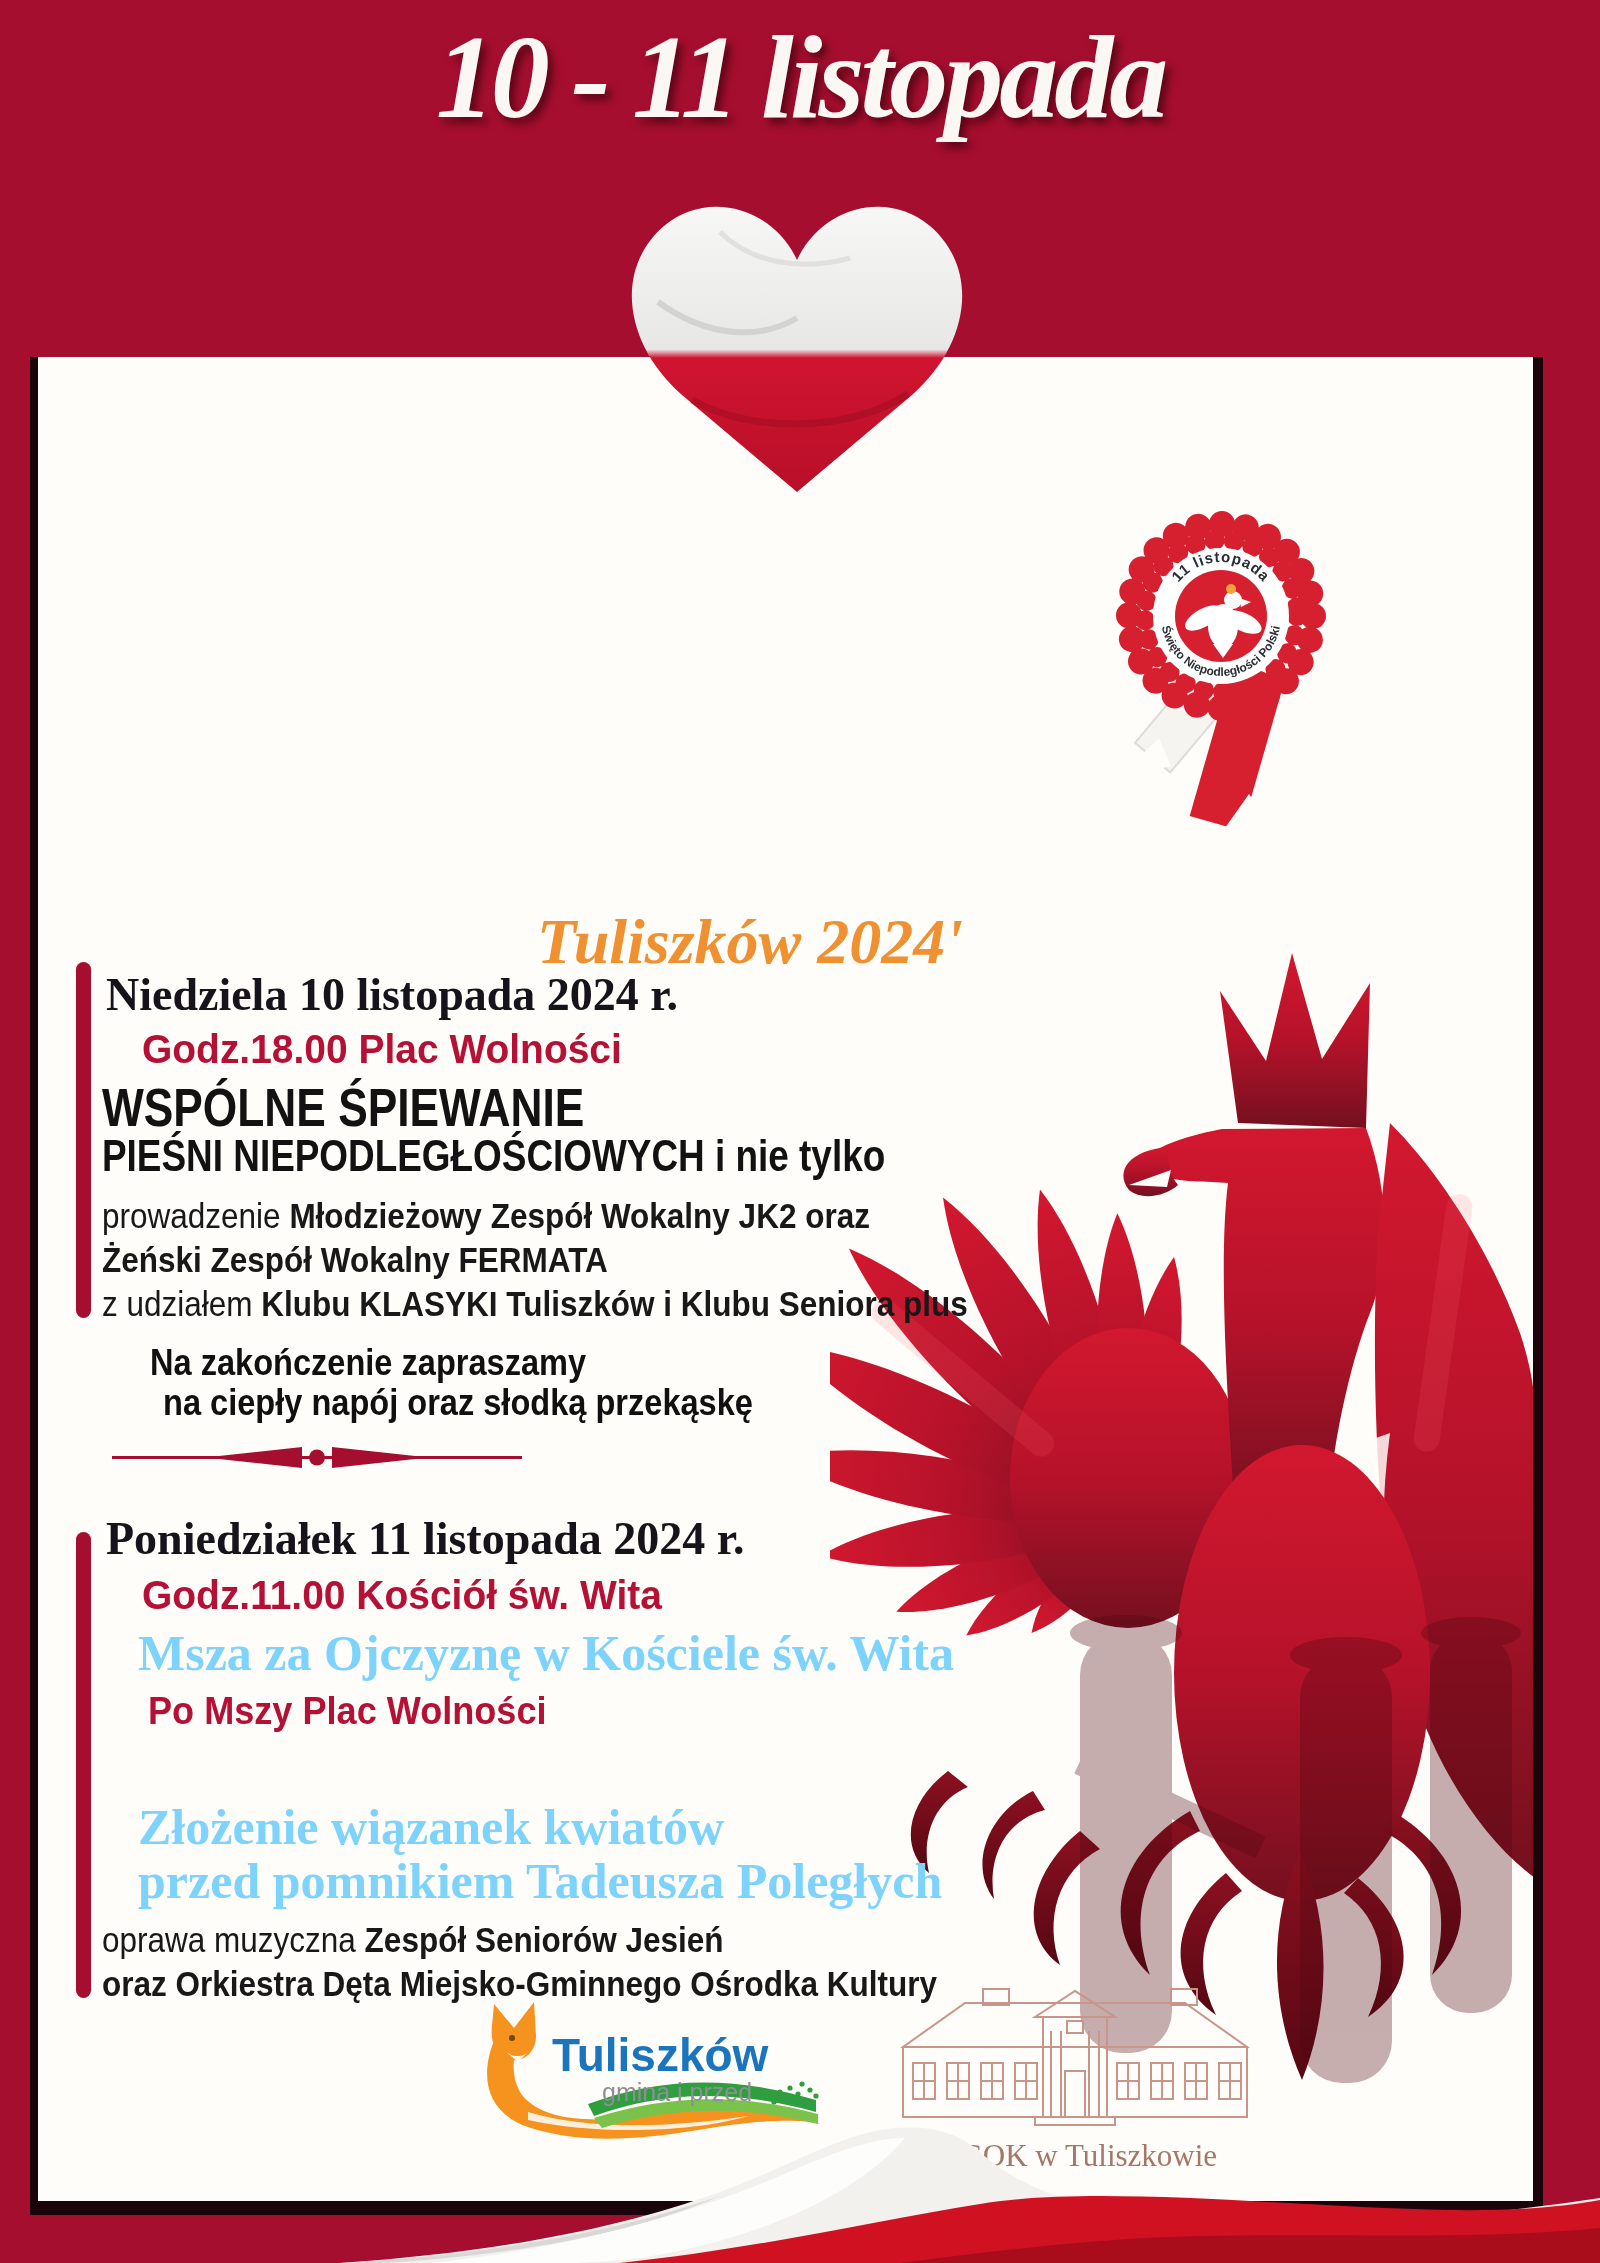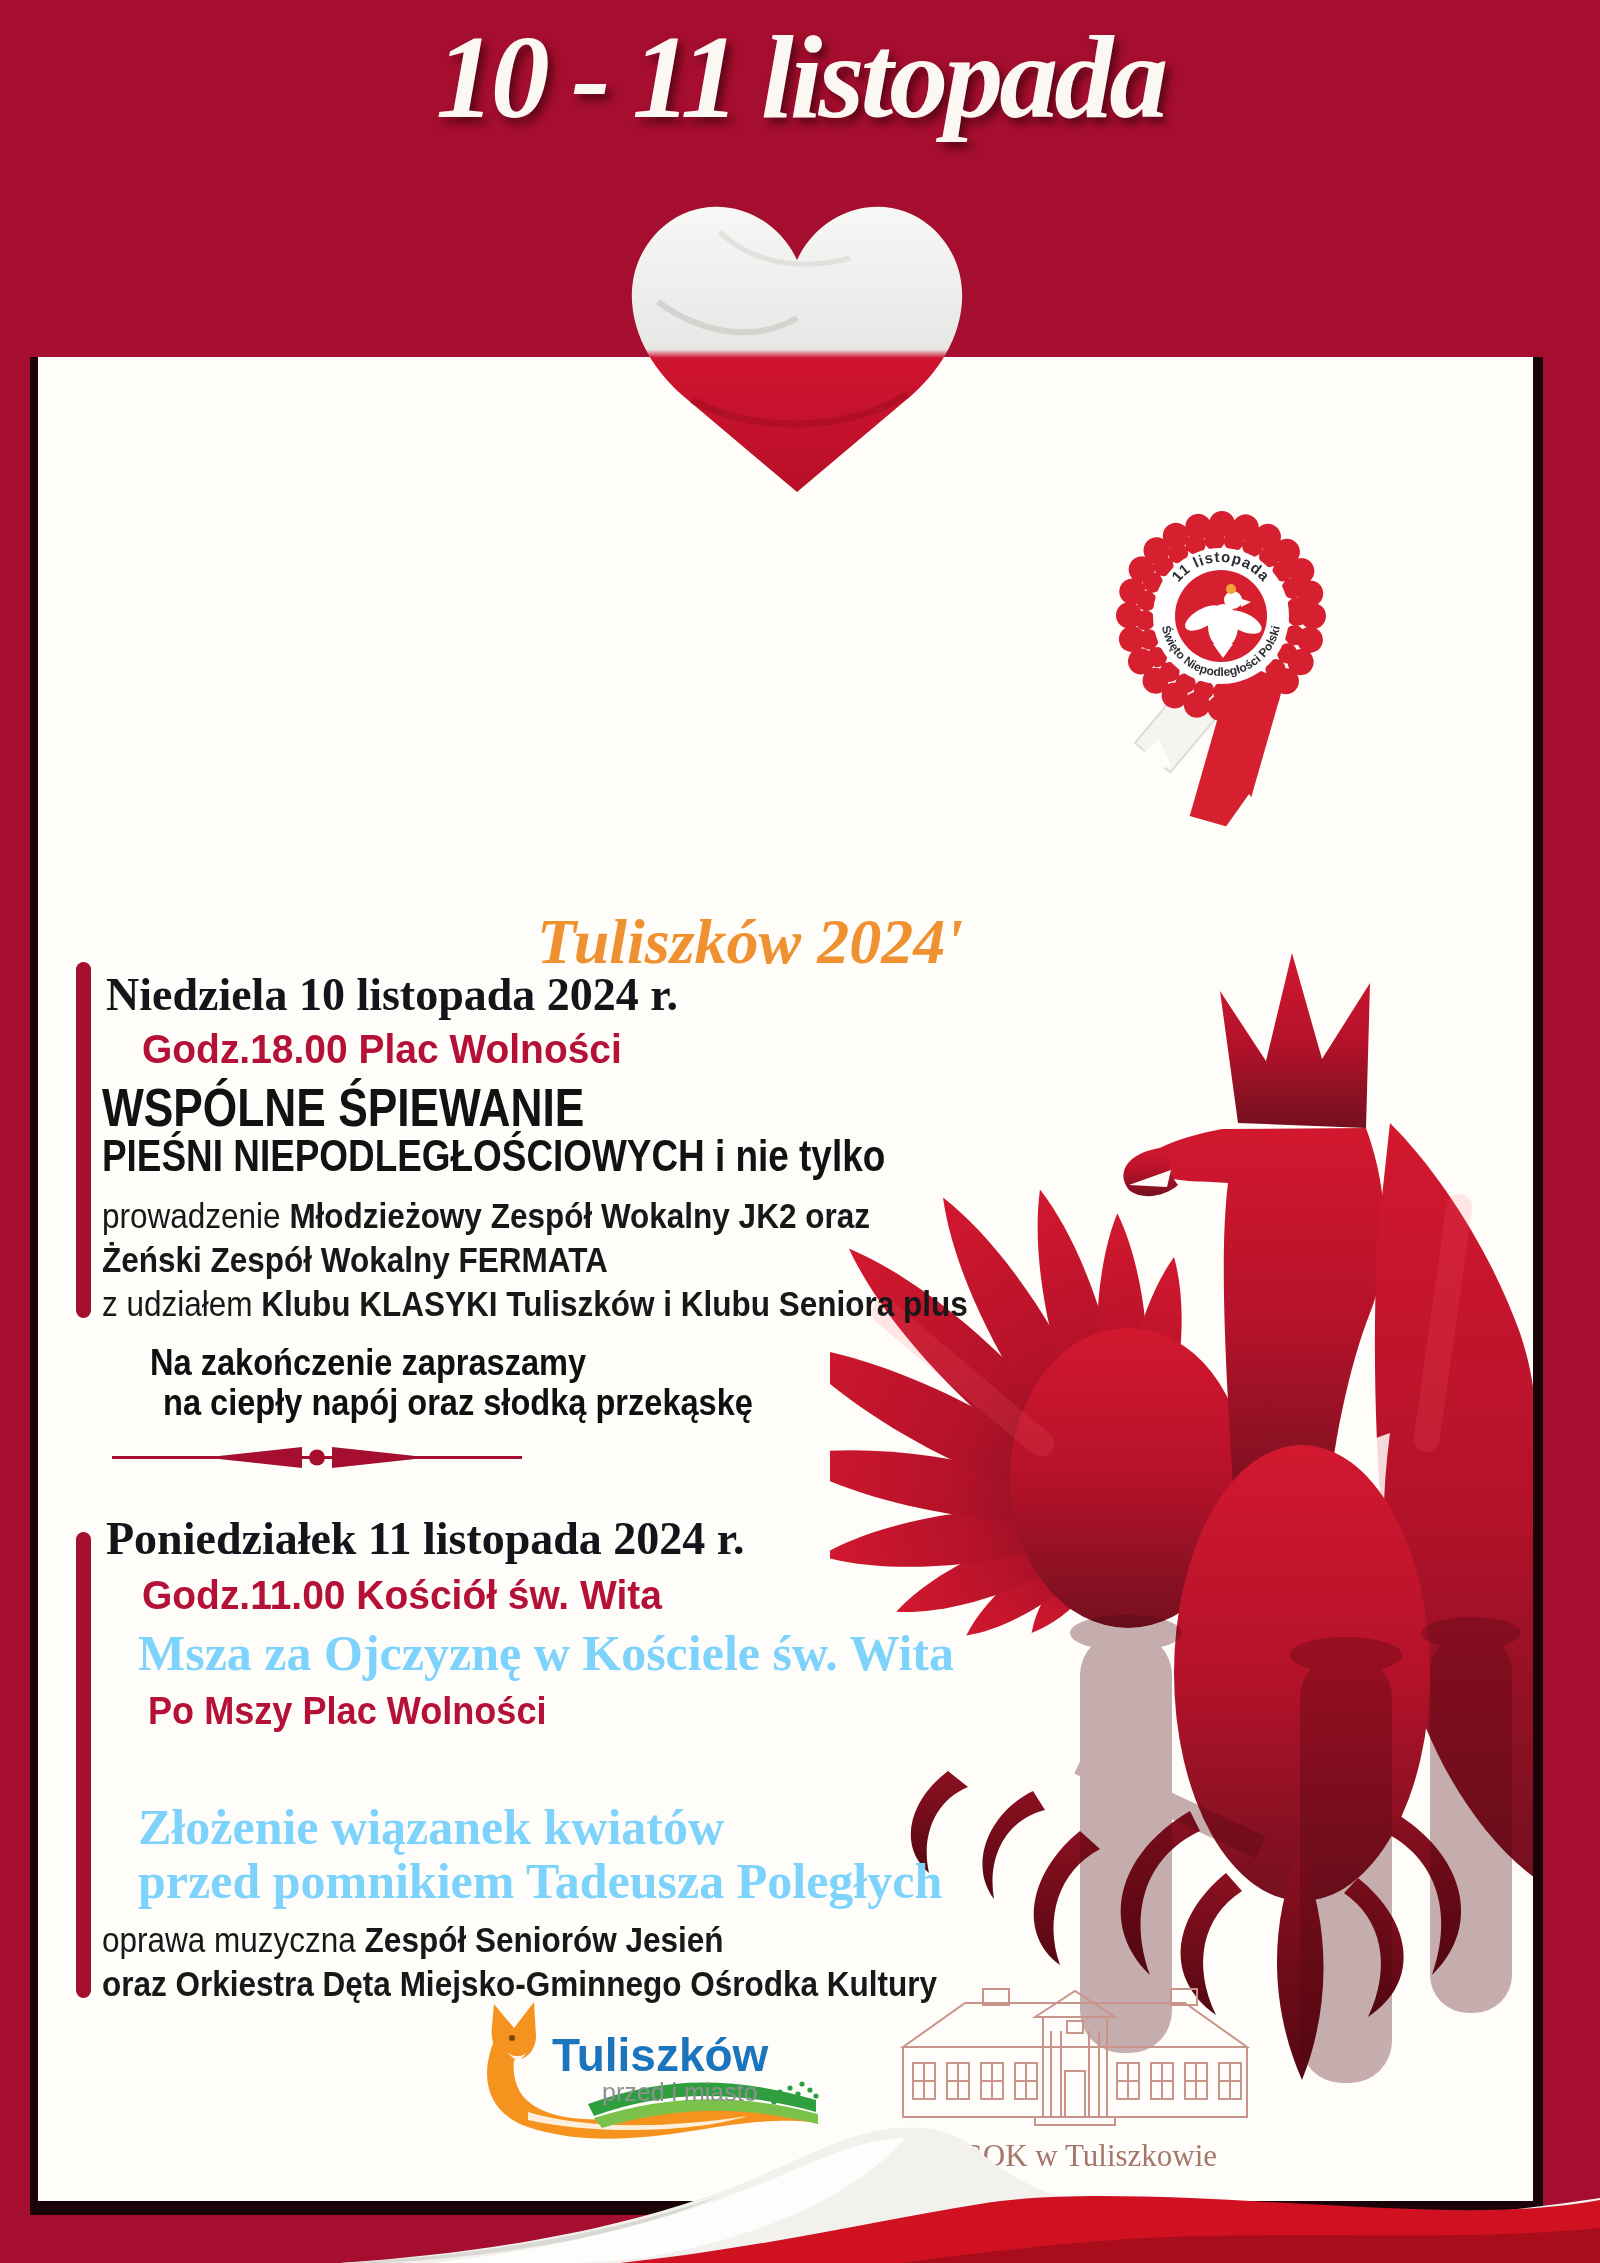--- a/index.html
+++ b/index.html
@@ -216,21 +216,21 @@
       <circle cx="334" cy="92" r="2.6"></circle>
         <circle cx="306" cy="110" r="2.6"></circle>
         <circle cx="318" cy="106" r="2.6"></circle>
       <circle cx="330" cy="102" r="2.6"></circle>
         <circle cx="342" cy="98" r="2.6"></circle>
         <circle cx="338" cy="110" r="2.6"></circle>
       <circle cx="348" cy="104" r="2.6"></circle>
     </g>
   </svg>
   <div class="abs townname" style="left:552px;top:2028px;">Tuliszków</div>
-  <div class="abs townsub" style="left:602px;top:2078px;">przed i miasto</div>
+  <div class="abs townsub" style="left:602px;top:2078px;">gmina i przed</div>
 
   <svg class="abs" style="left:885px;top:1985px;z-index:5;" width="380" height="150" viewBox="0 0 380 150" fill="none" stroke="#c9948a" stroke-width="2">
     <rect x="98" y="4" width="26" height="16"></rect>
       <rect x="286" y="4" width="26" height="16"></rect>
     <path d="M18,62 L80,18 L300,18 L362,62 Z"></path>
     <rect x="18" y="62" width="344" height="70"></rect>
     <path d="M150,32 L190,6 L230,32 Z"></path>
     <rect x="158" y="32" width="64" height="100"></rect>
     <line x1="166" y1="46" x2="166" y2="132"></line>
       <line x1="176" y1="46" x2="176" y2="132"></line>

